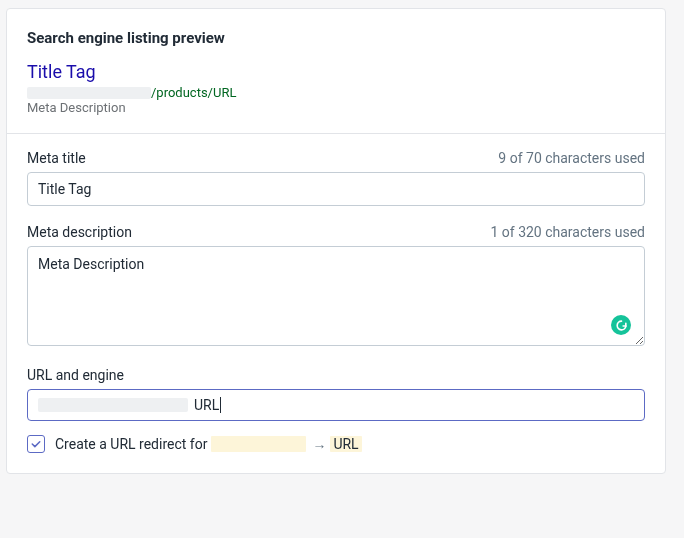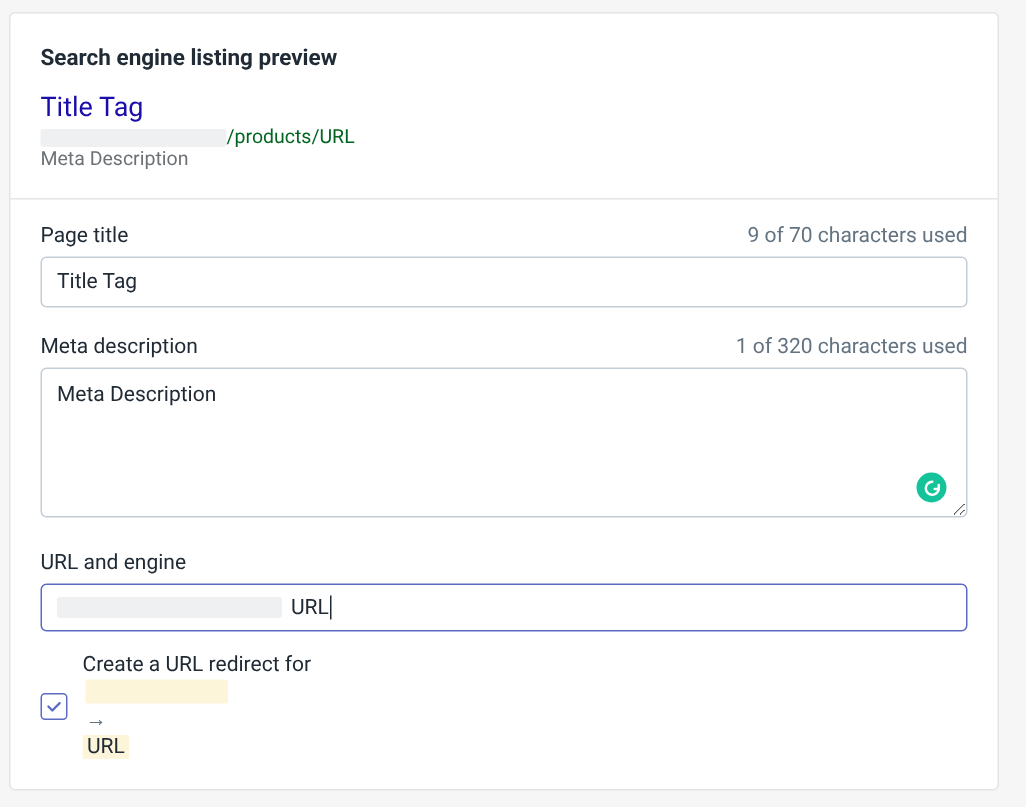--- a/index.html
+++ b/index.html
@@ -146,23 +146,22 @@
     align-items: center;
     justify-content: center;
     color: #5c6ac4;
     flex-shrink: 0;
   }
   .checkbox svg { width: 12px; height: 12px; }
   .redirect-label {
     font-size: 14px;
     color: #212b36;
     display: flex;
-    align-items: flex-start;
+    align-items: flex-end;
     gap: 2px;
-    flex-direction: column;
   }
   .redirect-old {
     display: inline-block;
     width: 95px;
     height: 16px;
     background: #fdf5d9;
     border-radius: 1px;
     margin: 0 2px;
   }
   .redirect-arrow {
@@ -194,21 +193,21 @@
     <div class="serp-url-row">
       <span class="serp-url-domain"></span><span class="serp-url-path">/products/URL</span>
     </div>
     <div class="serp-meta">Meta Description</div>
   </div>
 
   <div class="form-section">
 
     <div class="field">
       <div class="label-row">
-        <span class="label">Page title</span>
+        <span class="label">Meta title</span>
         <span class="counter">9 of 70 characters used</span>
       </div>
       <input type="text" class="text-input" value="Title Tag" style="">
     </div>
 
     <div class="field">
       <div class="label-row">
         <span class="label">Meta description</span>
         <span class="counter">1 of 320 characters used</span>
       </div>

